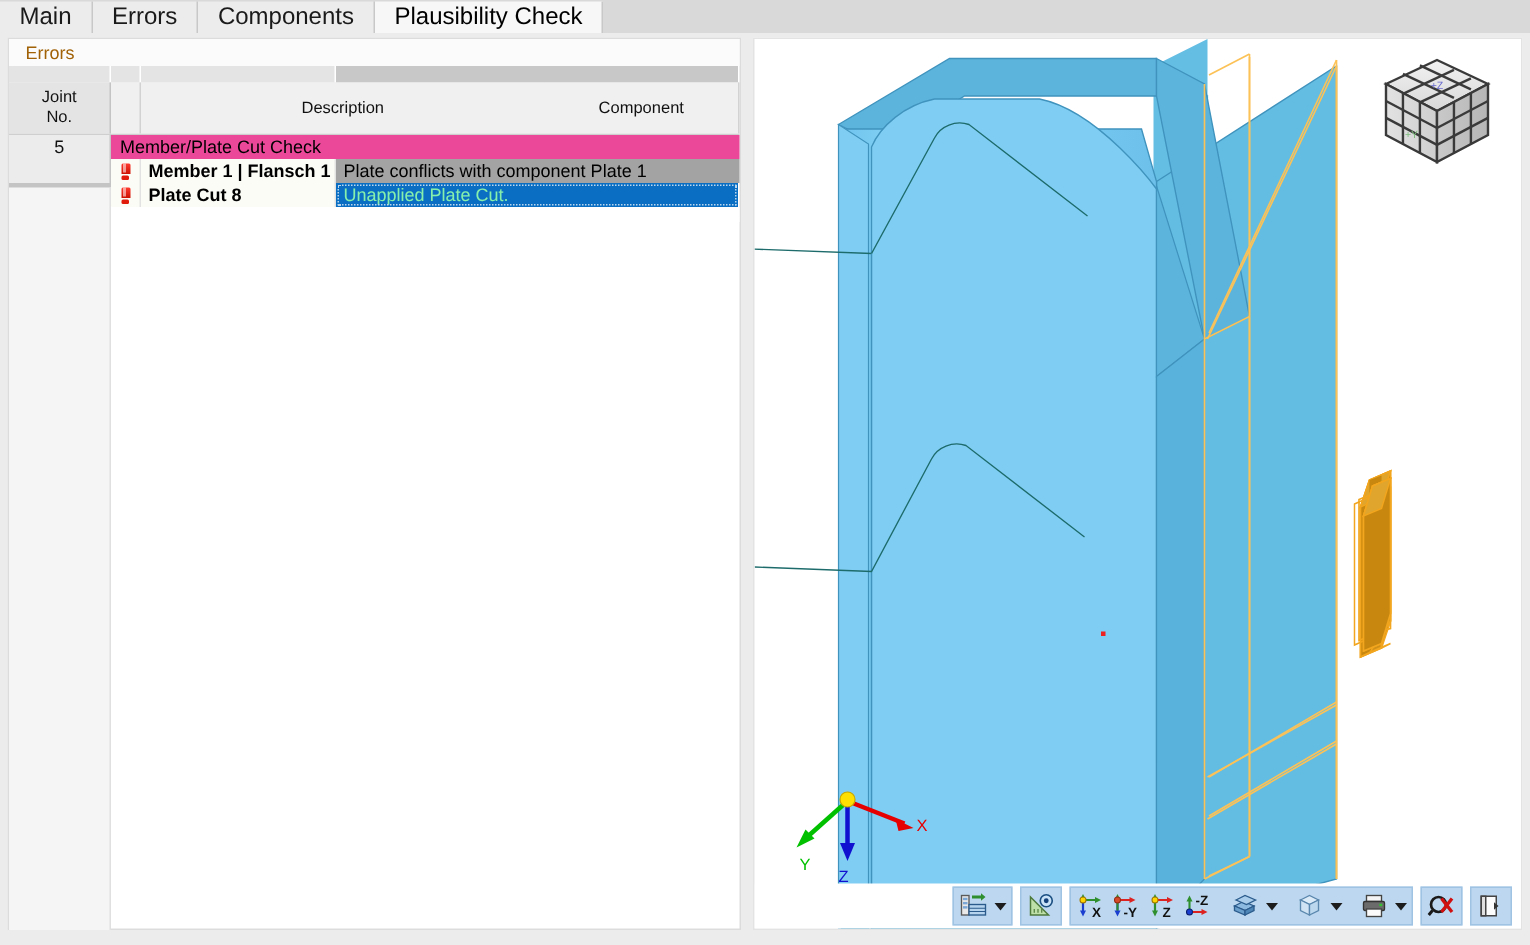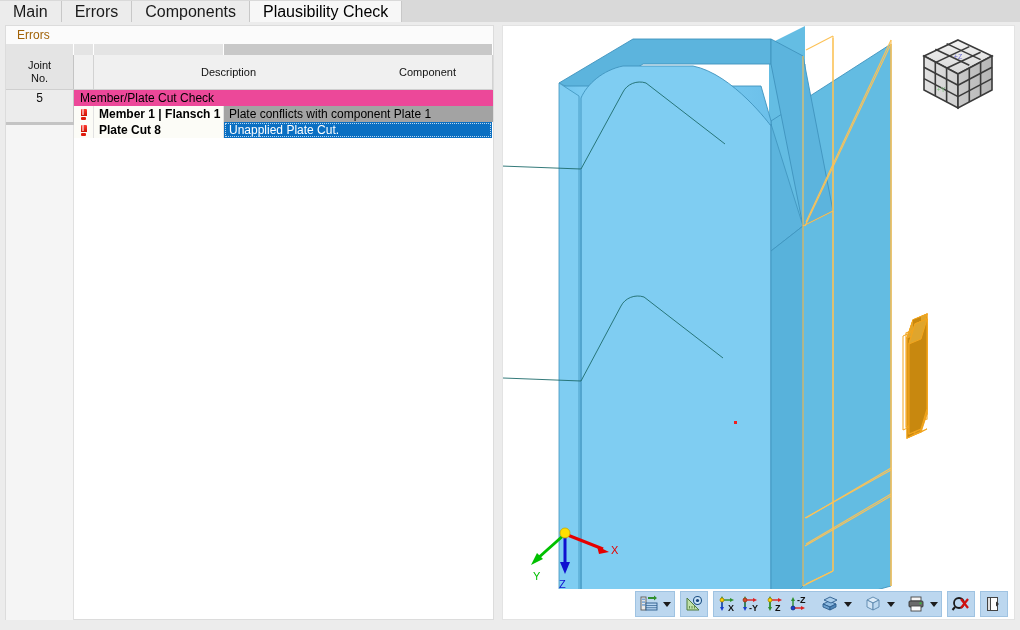--- a/index.html
+++ b/index.html
@@ -45,21 +45,21 @@
   .c-icon{width:20px;flex:0 0 20px;justify-content:center;background:#fcfcf7;
           border-right:1px solid #e2e2e2;}
   .c-comp{width:130px;flex:0 0 130px;padding-left:5px;background:#fcfcf7;
           border-right:1px solid #e2e2e2;font-weight:bold;}
   .c-desc{flex:1 1 auto;padding-left:5px;background:#a3a3a3;}
 
   .row.group .c-grp{flex:1 1 auto;padding-left:6px;background:#ec4899;
                     border-right:0;display:flex;align-items:center;}
   .row.group .c-joint{background:#ececec;}
 
-  .sel-desc{background:#0a6fc2 !important;color:#ffffff;
+  .sel-desc{background:#0a6fc2 !important;color:#86efac;
             outline:1px dotted #b9d6ee;outline-offset:-2px;
             margin-right:1px;}
 
   
   .excl{position:relative;width:8px;height:11px;}
   .excl .bar{position:absolute;left:1px;top:0;width:6px;height:7px;
              background:linear-gradient(to bottom,#ff3b30,#cc1100);
              border-radius:1px 1px 0 0;}
   .excl .bar:after{content:"";position:absolute;left:1px;top:0;width:2px;height:6px;
              background:rgba(255,255,255,.55);}

